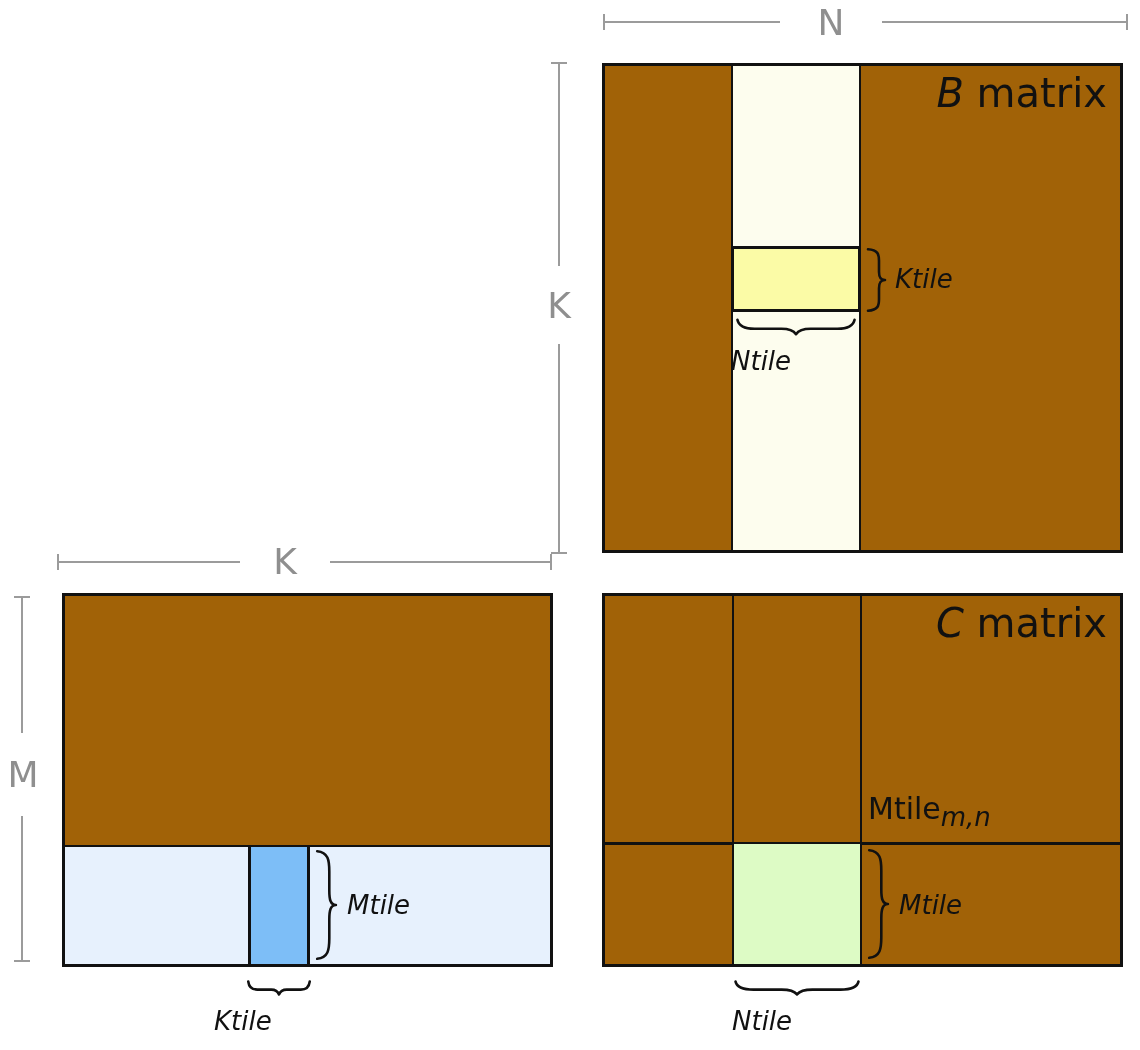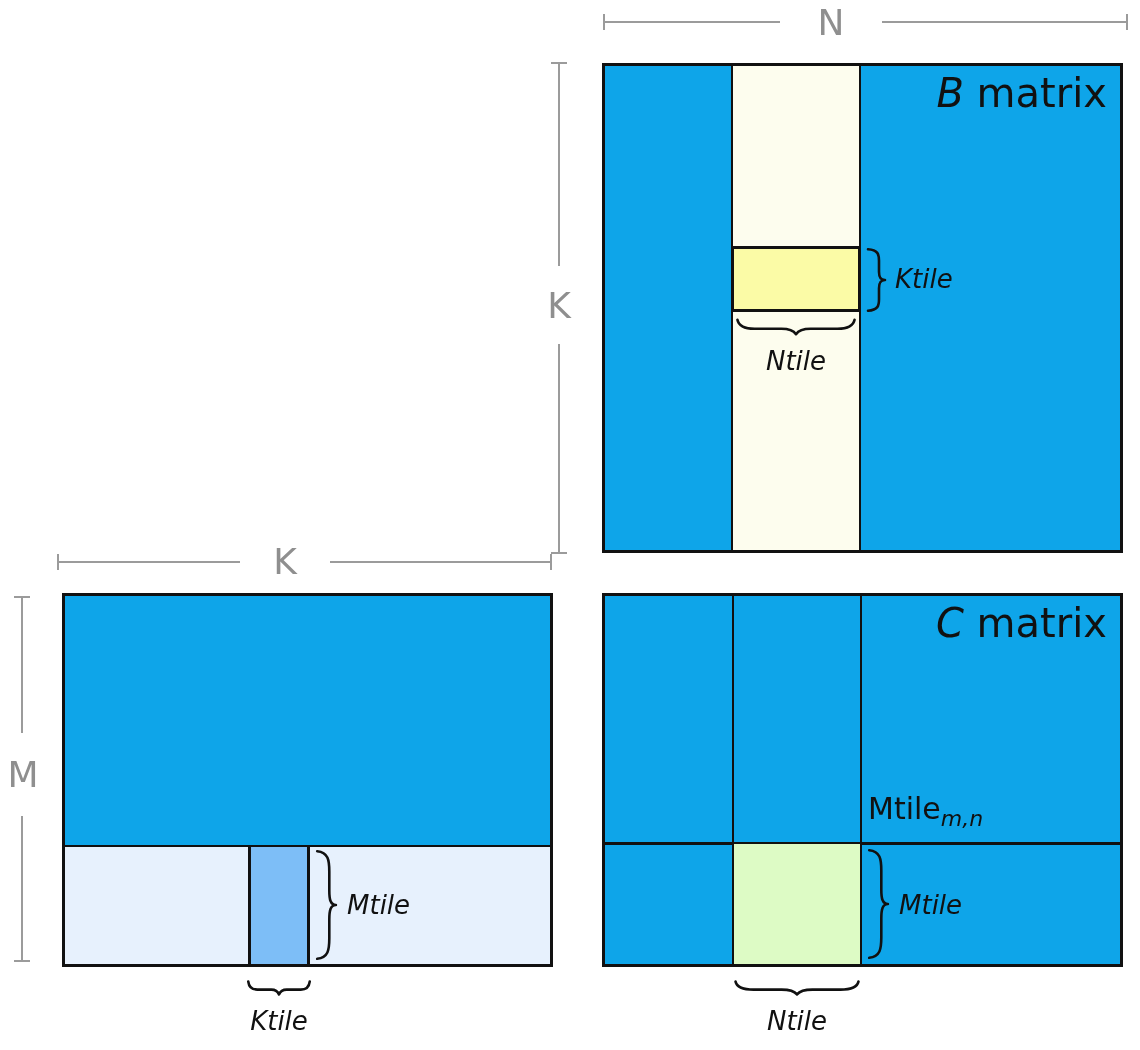--- a/index.html
+++ b/index.html
@@ -13,45 +13,45 @@
   }
   .abs{position:absolute;}
   
   .dimseg{position:absolute;background:#9b9b9b;}
   .dimlabel{
     position:absolute;color:#8f8f8f;font-size:36px;line-height:40px;
     text-align:center;white-space:nowrap;
   }
   
   .matrixbox{
-    position:absolute;border:3px solid #111111;background:#0ea5e9;
+    position:absolute;border:3px solid #111111;background:#a16207;
     box-sizing:border-box;
   }
   .matrixtitle{
     position:absolute;top:4px;right:13px;font-size:40px;line-height:46px;
     color:#111111;white-space:nowrap;
   }
   .matrixtitle .letter{font-style:italic;}
   .tile{position:absolute;box-sizing:border-box;}
   .innerline{position:absolute;background:#111111;}
   .tilelabel{
     position:absolute;font-size:26px;line-height:34px;font-style:italic;
     color:#111111;white-space:nowrap;
   }
-  .center{text-align:center;}
+  .center{text-align:left;}
   .brace{position:absolute;overflow:visible;}
   .brace path{
     fill:none;stroke:#111111;stroke-width:2.6;
     stroke-linecap:round;stroke-linejoin:round;
     vector-effect:non-scaling-stroke;
   }
   .blocklabel{
     position:absolute;font-size:30px;line-height:34px;color:#111111;white-space:nowrap;
   }
-  .blocklabel .sub{font-size:22px;font-style:italic;position:relative;top:7px;}
+  .blocklabel .sub{font-size:26px;font-style:italic;position:relative;top:7px;}
 </style>
 </head>
 <body>
 
 <div id="canvas">
 
   <div class="dimseg" style="left: 603px; top: 14px; width: 2px; height: 16px; background-color: rgb(155, 155, 155);"></div>
   <div class="dimseg" style="left: 603px; top: 21px; width: 177px; height: 2px; background-color: rgb(155, 155, 155);"></div>
   <div class="dimlabel" style="left: 801px; top: 3px; width: 60px; color: rgb(143, 143, 143);">N</div>
   <div class="dimseg" style="left: 882px; top: 21px; width: 246px; height: 2px; background-color: rgb(155, 155, 155);"></div>

